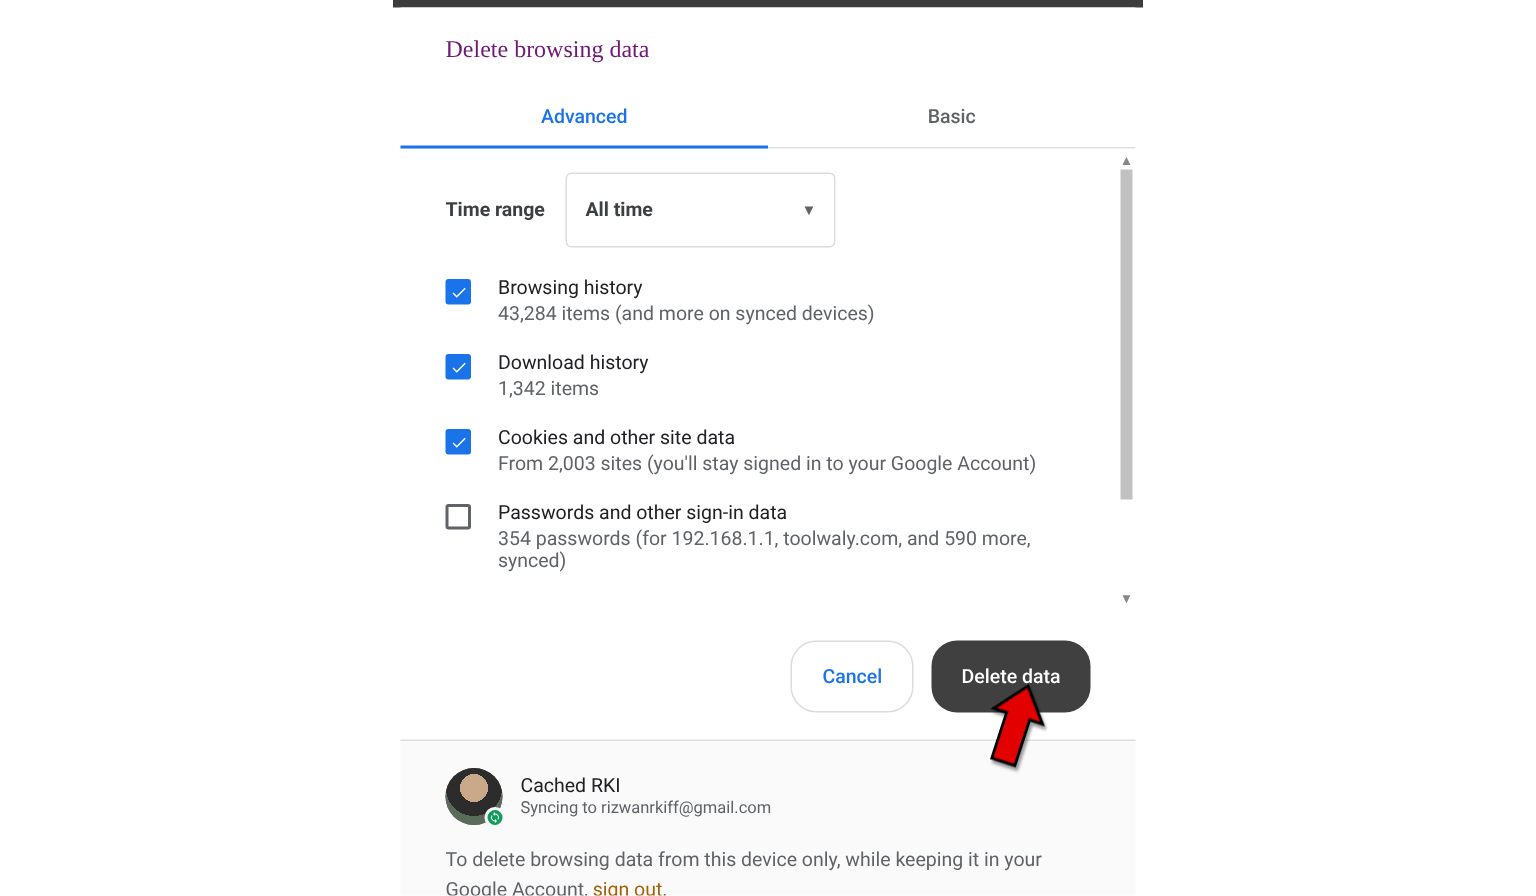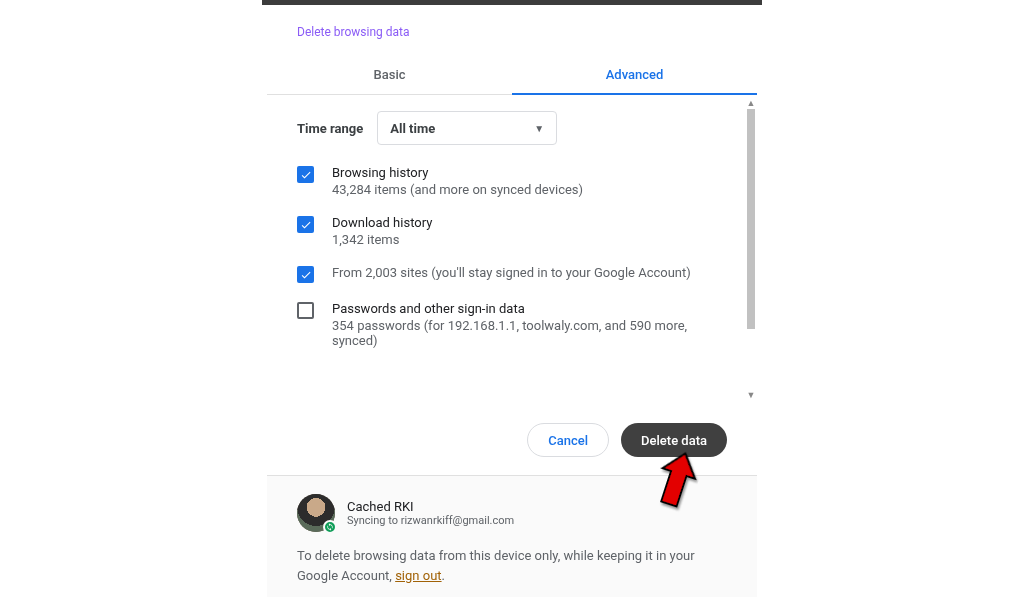--- a/index.html
+++ b/index.html
@@ -1,42 +1,42 @@
 <!DOCTYPE html>
 <html><head>
   <meta charset="utf-8">
   <style>
     * { margin:0; padding:0; box-sizing:border-box; font-family:"Segoe UI",Roboto,Arial,sans-serif; }
     body { width:1024px; height:597px; background:#fff; overflow:hidden; position:relative; }
     .dialog { width:490px; margin:0 auto; background:#fff; position:relative; }
     .topbar { height:5px; background:#3c3c3c; width:500px; margin:0 auto; }
-    .title { padding:20px 30px 16px; font-size:12px; color:#8b5cf6; }
+    .title { padding:20px 30px 16px; font-size:16px; color:#701a75;font-family:Liberation Serif, serif; }
     .tabs { display:flex; border-bottom:1px solid #e0e0e0; }
     .tab { flex:1; text-align:center; padding:12px 0; font-size:13px; cursor:pointer; position:relative; }
     .tab.basic { color:#5f6368; font-weight:500; }
     .tab.adv { color:#1a73e8; font-weight:500; }
     .tab.adv::after { content:""; position:absolute; left:0; right:0; bottom:-1px; height:2px; background:#1a73e8; }
     .body { position:relative; padding:16px 30px 0; height:310px; overflow:hidden; }
     .scrollbar { position:absolute; right:2px; top:4px; width:8px; height:300px; }
     .scrollbar .up,.scrollbar .down { width:8px; height:8px; display:flex; align-items:center; justify-content:center; color:#888; font-size:9px; }
     .scrollbar .track { position:absolute; top:10px; bottom:10px; width:8px; }
     .scrollbar .thumb { position:absolute; top:0; width:8px; height:220px; background:#c1c1c1; border-radius:0; }
     .timerow { display:flex; align-items:center; gap:14px; margin-bottom:20px;font-weight:bold; }
     .timerow .lbl { font-size:13px; color:#3c4043; }
-    .select { width:180px; height:34px; border:1px solid #dadce0; border-radius:4px; display:flex; align-items:center; justify-content:space-between; padding:0 12px; font-size:13px; color:#3c4043; cursor:pointer; }
+    .select { width:180px; height:50px; border:1px solid #dadce0; border-radius:4px; display:flex; align-items:center; justify-content:space-between; padding:0 12px; font-size:13px; color:#3c4043; cursor:pointer; }
     .select .caret { color:#5f6368; font-size:10px; }
     .item { display:flex; align-items:flex-start; gap:18px; margin-bottom:18px; }
     .checkbox { width:17px; height:17px; border-radius:2px; flex-shrink:0; margin-top:1px; display:flex; align-items:center; justify-content:center; cursor:pointer; }
     .checkbox.checked { background:#1a73e8; }
     .checkbox.checked svg { width:12px; height:12px; }
     .checkbox.unchecked { border:2px solid #5f6368; background:#fff; }
     .info .name { font-size:13px; color:#202124; margin-bottom:2px; }
     .info .sub { font-size:13px; color:#5f6368; }
     .footer { padding:18px 30px; display:flex; justify-content:flex-end; gap:12px; position:relative; }
-    .btn { height:34px; border-radius:17px; padding:0 20px; font-size:13px; cursor:pointer; display:flex; align-items:center; justify-content:center; border:none; font-weight:500; }
+    .btn { height:48px; border-radius:17px; padding:0 20px; font-size:13px; cursor:pointer; display:flex; align-items:center; justify-content:center; border:none; font-weight:500; }
     .btn.cancel { background:#fff; border:1px solid #dadce0; color:#1a73e8; }
     .btn.delete { background:#404040; color:#fff; }
     .arrow { position:absolute; right:46px; top:42px; pointer-events:none; }
     .sync { border-top:1px solid #e0e0e0; padding:18px 30px 14px; background:#fafafa; }
     .syncrow { display:flex; align-items:center; gap:12px; margin-bottom:14px; }
     .avatar { width:38px; height:38px; border-radius:50%; background:#6b5a4a; position:relative; flex-shrink:0; overflow:visible; }
     .avatar .face { position:absolute; inset:0; border-radius:50%; background:radial-gradient(circle at 50% 35%, #c9a989 0 30%, #2c2c2c 30% 60%, #5a6b5a 60% 100%); }
     .badge { position:absolute; right:-2px; bottom:-2px; width:14px; height:14px; border-radius:50%; background:#0f9d58; border:2px solid #fafafa; display:flex; align-items:center; justify-content:center; }
     .badge svg { width:8px; height:8px; }
     .syncname { font-size:13px; color:#202124; }
@@ -45,22 +45,22 @@
     .note a { color:#a16207; text-decoration:underline; cursor:pointer; }
   </style>
 </head>
 <body>
 
 <div class="topbar"></div>
 <div class="dialog">
   <div class="title">Delete browsing data</div>
 
   <div class="tabs">
+    <div class="tab adv">Advanced</div>
     <div class="tab basic">Basic</div>
-    <div class="tab adv">Advanced</div>
   </div>
 
   <div class="body">
     <div class="timerow">
       <span class="lbl">Time range</span>
       <div class="select">
         <span>All time</span>
         <span class="caret">▼</span>
       </div>
     </div>
@@ -88,20 +88,21 @@
             <div class="sub">1,342 items</div>
           </div>
         </div>
         <div class="item">
           <div class="checkbox checked">
             <svg viewBox="0 0 24 24">
               <path fill="#fff" d="M9 16.2 4.8 12l-1.4 1.4L9 19 21 7l-1.4-1.4z"></path>
             </svg>
           </div>
           <div class="info">
+            <div class="name">Cookies and other site data</div>
             <div class="sub">From 2,003 sites (you'll stay signed in to your Google Account)</div>
           </div>
         </div>
         <div class="item">
           <div class="checkbox unchecked"></div>
           <div class="info">
             <div class="name">Passwords and other sign-in data</div>
             <div class="sub">354 passwords (for 192.168.1.1, toolwaly.com, and 590 more, synced)</div>
           </div>
         </div>

